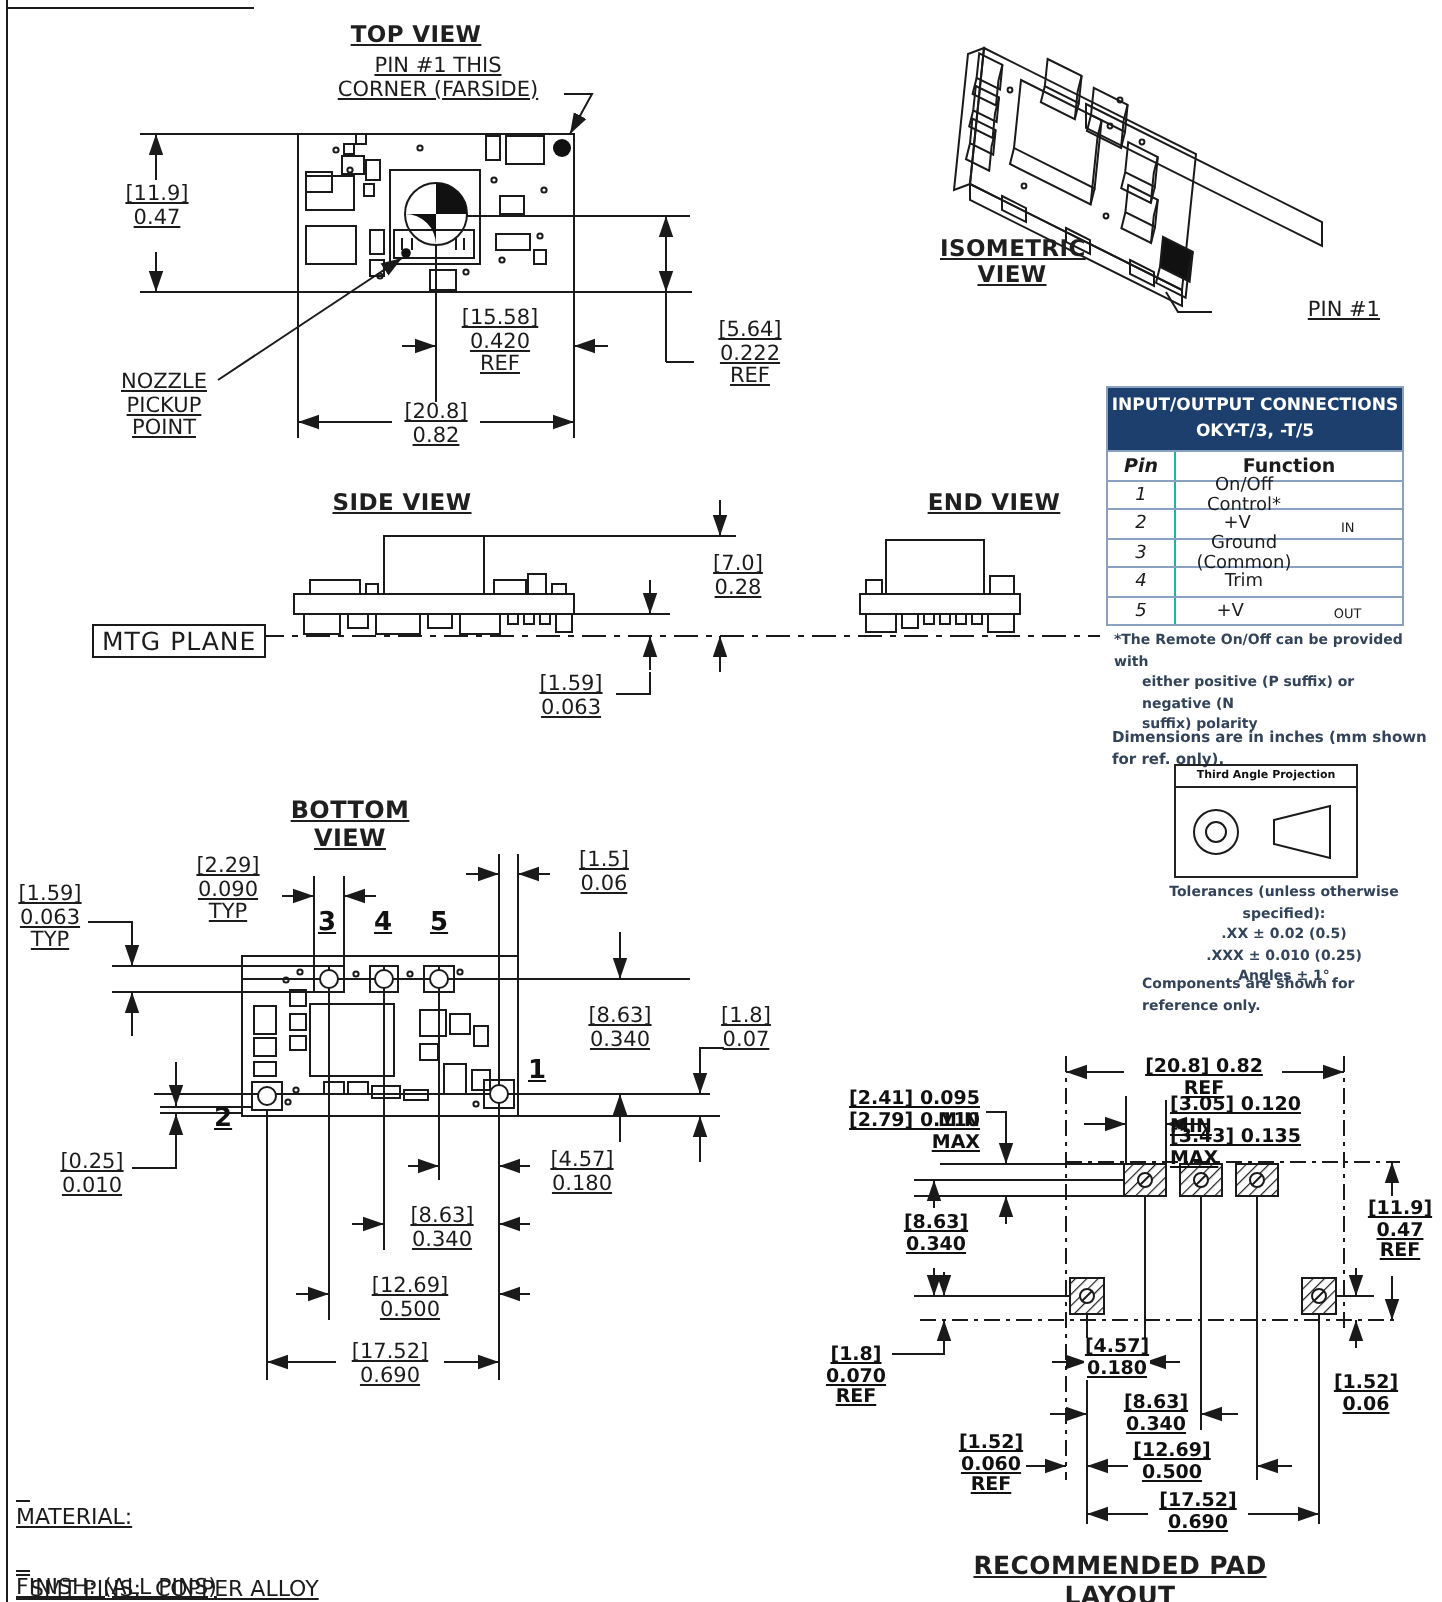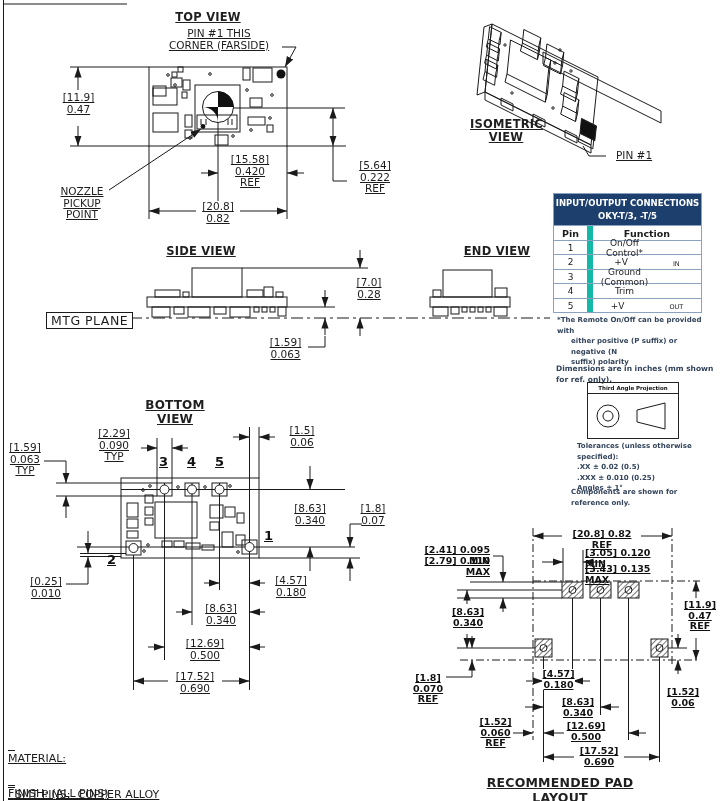--- a/index.html
+++ b/index.html
@@ -11,21 +11,21 @@
   .t-title{font-size:11.5px;font-weight:600;color:#1f1f1f;letter-spacing:.2px;}
   .dim{font-size:10.5px;line-height:11.6px;color:#1c1c1c;}
   .wbg{background:#fff;}
   .pl{font-size:9.5px;font-weight:600;line-height:10.6px;color:#111;}
   .pin-num{font-size:13px;font-weight:600;color:#111;}
   .note{font-size:11px;line-height:12.3px;text-align:left;white-space:pre;color:#1c1c1c;}
   .io-table{position:absolute;left:553px;top:193px;width:147px;z-index:2;border:1px solid #8aa2c0;}
   .io-head{color:#fff;font-weight:700;font-size:8.5px;text-align:center;padding:3px 0 2px 0;line-height:1.55;}
   .io-row{display:flex;border-top:1px solid #8aa2c0;font-size:9px;height:13.5px;text-align:center;}
   .io-colhead{font-weight:700;font-size:9.5px;}
-  .c-pin{width:33px;border-right:6px solid #14b8a6;display:flex;align-items:center;justify-content:center;}
+  .c-pin{width:33px;border-right:1px solid #14b8a6;display:flex;align-items:center;justify-content:center;font-style:italic;}
   .c-fn{flex:1;display:flex;align-items:center;justify-content:center;}
   .sub{font-size:6.5px;align-self:center;margin-top:3px;padding-left:45px;}
   .sm-note{position:absolute;z-index:2;font-size:7px;font-weight:700;color:#32435a;line-height:1.5;text-align:left;}
   .proj-box{position:absolute;left:587px;top:382px;width:90px;height:55px;border:1.2px solid #222;z-index:2;}
   .proj-title{font-size:5.5px;font-weight:700;text-align:center;color:#111;border-bottom:1px solid #222;padding:2px 0;}
   .mtg-box{position:absolute;left:46px;top:312px;z-index:2;border:1.5px solid #1a1a1a;background:#fff;
            font-size:12.5px;letter-spacing:.5px;padding:0 4px;color:#1c1c1c;}
 </style>
 </head>
 <body>
@@ -369,21 +369,21 @@
 <div class="lbl ctr dim" style="left:55px;top:186px;width:54px;">
   <div>NOZZLE</div>
   <div>PICKUP</div>
   <div>POINT</div>
 </div>
 
 <div class="lbl ctr t-title" style="left:470px;top:118px;width:72px;line-height:13px;">
   <div>ISOMETRIC</div>
   <div>VIEW</div>
 </div>
-<div class="lbl dim" style="left:616px;top:150px;width:50px;text-align:left;">PIN #1</div>
+<div class="lbl dim" style="left:640px;top:150px;width:50px;text-align:right;">PIN #1</div>
 
 <div class="lbl ctr t-title" style="left:160px;top:244px;width:82px;">SIDE VIEW</div>
 <div class="lbl ctr t-title" style="left:456px;top:244px;width:82px;">END VIEW</div>
 <div class="mtg-box">MTG PLANE</div>
 <div class="lbl ctr dim" style="left:348px;top:277px;width:42px;">
   <div>[7.0]</div>
   <div>0.28</div>
 </div>
 <div class="lbl ctr dim" style="left:263px;top:337px;width:45px;">
   <div>[1.59]</div>
@@ -438,21 +438,21 @@
 <div class="sm-note" style="left:557px;top:315px;width:150px;">
   <div>*The Remote On/Off can be provided with</div>
   <div style="padding-left:14px;">either positive (P suffix) or negative (N</div>
   <div style="padding-left:14px;">suffix) polarity</div>
 </div>
 <div class="sm-note" style="left:556px;top:363px;width:162px;font-size:7.5px;">Dimensions are in inches (mm shown for ref. only).</div>
 
 <div class="proj-box">
   <div class="proj-title">Third Angle Projection</div>
 </div>
-<div class="sm-note" style="left:577px;top:441px;width:130px;">
+<div class="sm-note" style="left:577px;top:441px;width:130px;text-align:center;">
   <div>Tolerances (unless otherwise specified):</div>
   <div>.XX ± 0.02 (0.5)</div>
   <div>.XXX ± 0.010 (0.25)</div>
   <div>Angles ± 1°</div>
 </div>
 <div class="sm-note" style="left:571px;top:487px;width:140px;">Components are shown for reference only.</div>
 
 <div class="lbl ctr t-title" style="left:130px;top:398px;width:90px;font-size:12px;">BOTTOM VIEW</div>
 <div class="lbl pin-num" style="left:159px;top:454px;">3</div>
 <div class="lbl pin-num" style="left:187px;top:454px;">4</div>

